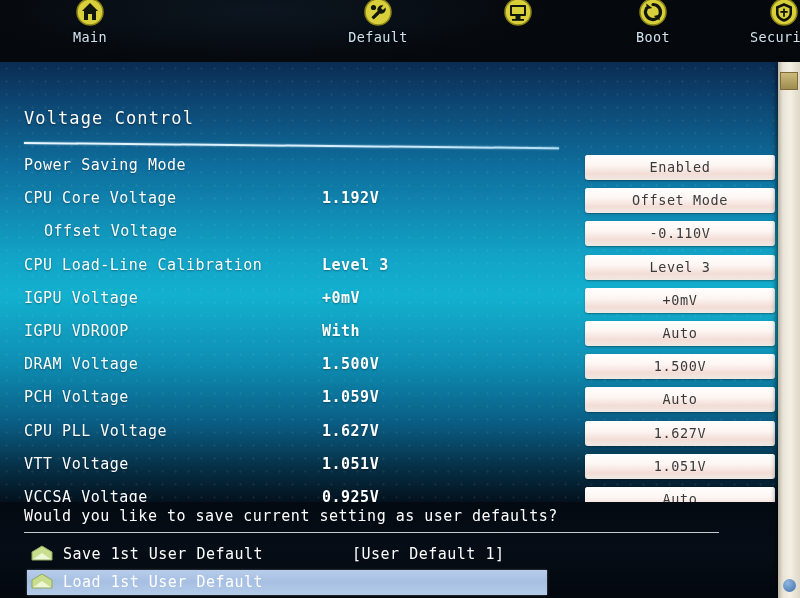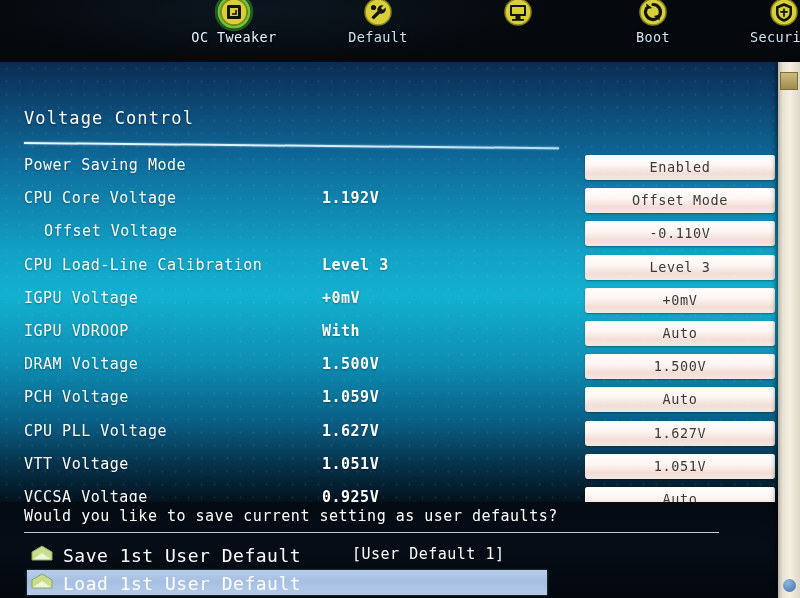--- a/index.html
+++ b/index.html
@@ -193,54 +193,50 @@
   }
   .folder-icon {
     position: absolute;
     left: 4px; top: 3px;
     width: 22px; height: 18px;
   }
   .folder-icon svg { display: block; }
   .default-label {
     position: absolute;
     left: 36px; top: 3px;
-    font-size: 18px;
+    font-size: 15px;
     letter-spacing: 0.5px;
     color: #ffffff;
     white-space: nowrap;
   }
   .default-row.highlighted .default-label { color: #ffffff; }
   .default-aux {
     position: absolute;
     left: 325px; top: 3px;
     font-size: 15px;
     letter-spacing: 0.5px;
     color: #ffffff;
     white-space: nowrap;
   }
 </style>
 </head>
 <body>
 
 <div id="screen">
 
   <div id="navbar">
-      <div class="nav-item active" style="left: 175px; width: 118px;">
-        <div class="nav-icon">
-          <svg viewBox="0 0 40 40" xmlns="http://www.w3.org/2000/svg">
-            <circle cx="20" cy="20" r="15" fill="none" stroke="#6ecf3a" stroke-width="3" opacity="0.95"></circle>
-       <circle cx="20" cy="20" r="18" fill="none" stroke="#3f8f22" stroke-width="2.5" opacity="0.55"></circle>
-            <circle cx="20" cy="20" r="13" fill="#d8cf3a"></circle>
-                <circle cx="20" cy="20" r="13" fill="none" stroke="#8a8417" stroke-width="1.5"></circle>
-            <rect x="13" y="13" width="14" height="14" rx="1.5" fill="#10160b"></rect>
-               <rect x="16" y="16" width="8" height="8" fill="#d8cf3a"></rect>
-               <path d="M18 22 L22 22 L22 18" stroke="#10160b" stroke-width="1.6" fill="none"></path>
-          </svg>
-        </div>
-        <span class="nav-label">OC Tweaker</span>
+      <div class="nav-item" style="left: 48px; width: 84px;">
+        <div class="nav-icon">
+          <svg viewBox="0 0 40 40" xmlns="http://www.w3.org/2000/svg">
+            <circle cx="20" cy="20" r="13" fill="#d8cf3a"></circle>
+                <circle cx="20" cy="20" r="13" fill="none" stroke="#8a8417" stroke-width="1.5"></circle>
+            <path d="M20 11 L28 19 L26 19 L26 28 L22 28 L22 22 L18 22 L18 28 L14 28 L14 19 L12 19 Z" fill="#10160b"></path>
+          </svg>
+        </div>
+        <span class="nav-label">Main</span>
       </div>
       <div class="nav-item" style="left: 330px; width: 96px;">
         <div class="nav-icon">
           <svg viewBox="0 0 40 40" xmlns="http://www.w3.org/2000/svg">
             <circle cx="20" cy="20" r="13" fill="#d8cf3a"></circle>
                 <circle cx="20" cy="20" r="13" fill="none" stroke="#8a8417" stroke-width="1.5"></circle>
             <path d="M25.5 13.5a4.5 4.5 0 0 0-5.9 5.6l-6.2 6.2 2.3 2.3 6.2-6.2a4.5 4.5 0 0 0 5.6-5.9l-2.6 2.6-2.0-2.0z" fill="#10160b"></path>
                <circle cx="15.5" cy="15.5" r="2.6" fill="#10160b"></circle>
           </svg>
         </div>

